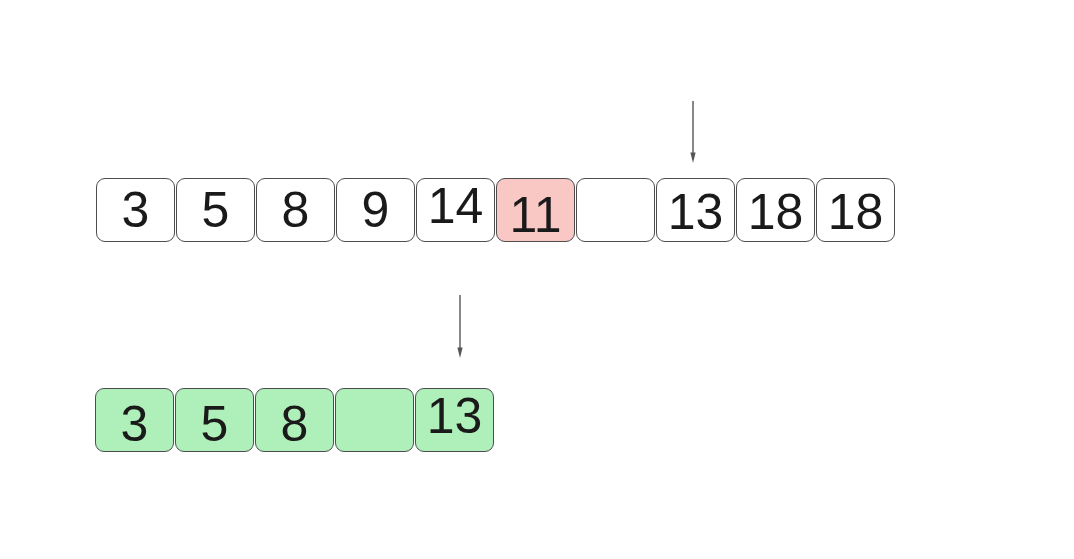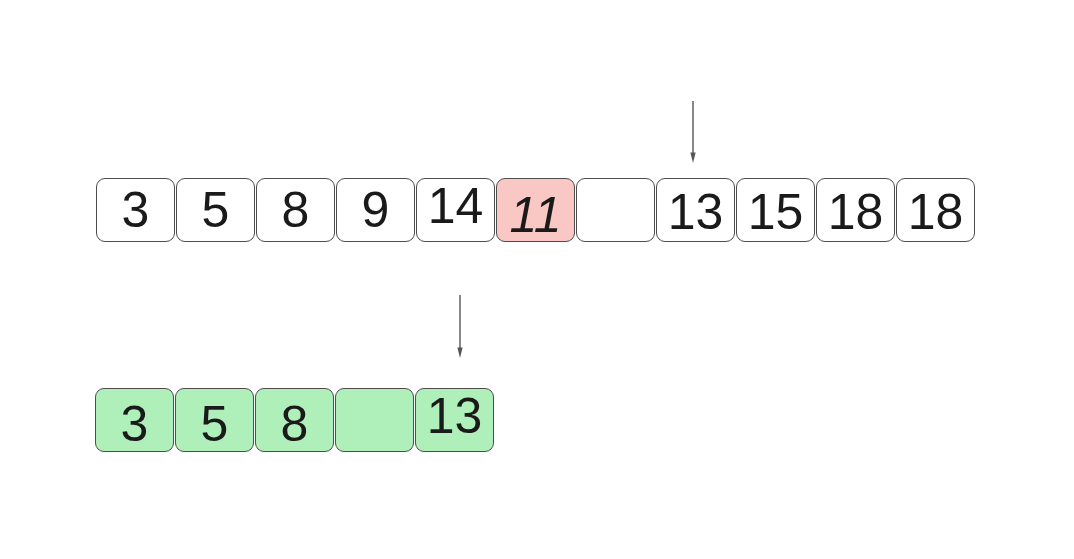--- a/index.html
+++ b/index.html
@@ -47,21 +47,21 @@
     font-size: 50px;
     line-height: 1;
     color: var(--text, #1a1a1a);
   }
   .cell.red   { background: var(--cell-fill-red, #f9c8c5); }
   .cell.green { background: var(--cell-fill-green, #aff0ba); }
   
   .dy-u4 .val { transform: translateY(-4px); }
   .dy-d2 .val { transform: translateY(2px); }
   .dy-d4 .val { transform: translateY(4px); }
-  .dy-d5 .val { transform: translateY(5px); font-style: italic; }
+  .dy-d5 .val { transform: translateY(5px); }
   .arrow {
     position: absolute;
     color: var(--arrow, #555555);
   }
   .arrow line { stroke: currentColor; stroke-width: 1.4; }
   .arrow path { fill: currentColor; }
   .arrow-top    { left: 688px; top: 101px; }
   .arrow-bottom { left: 455px; top: 295px; }
 </style>
 </head>
@@ -93,23 +93,20 @@
     <div class="cell red dy-d5">
         <span class="val">11</span>
       </div>
     <div class="cell">
         <span class="val"></span>
       </div>
     <div class="cell dy-d2">
         <span class="val">13</span>
       </div>
     <div class="cell dy-d2">
-        <span class="val">15</span>
-      </div>
-    <div class="cell dy-d2">
         <span class="val">18</span>
       </div>
     <div class="cell dy-d2">
         <span class="val">18</span>
       </div>
   </div>
 
   <svg class="arrow arrow-bottom" width="10" height="63" viewBox="0 0 10 63">
     <line x1="5" y1="0" x2="5" y2="54"></line>
     <path d="M2.4 52.5 L7.6 52.5 L5 63 Z"></path>

